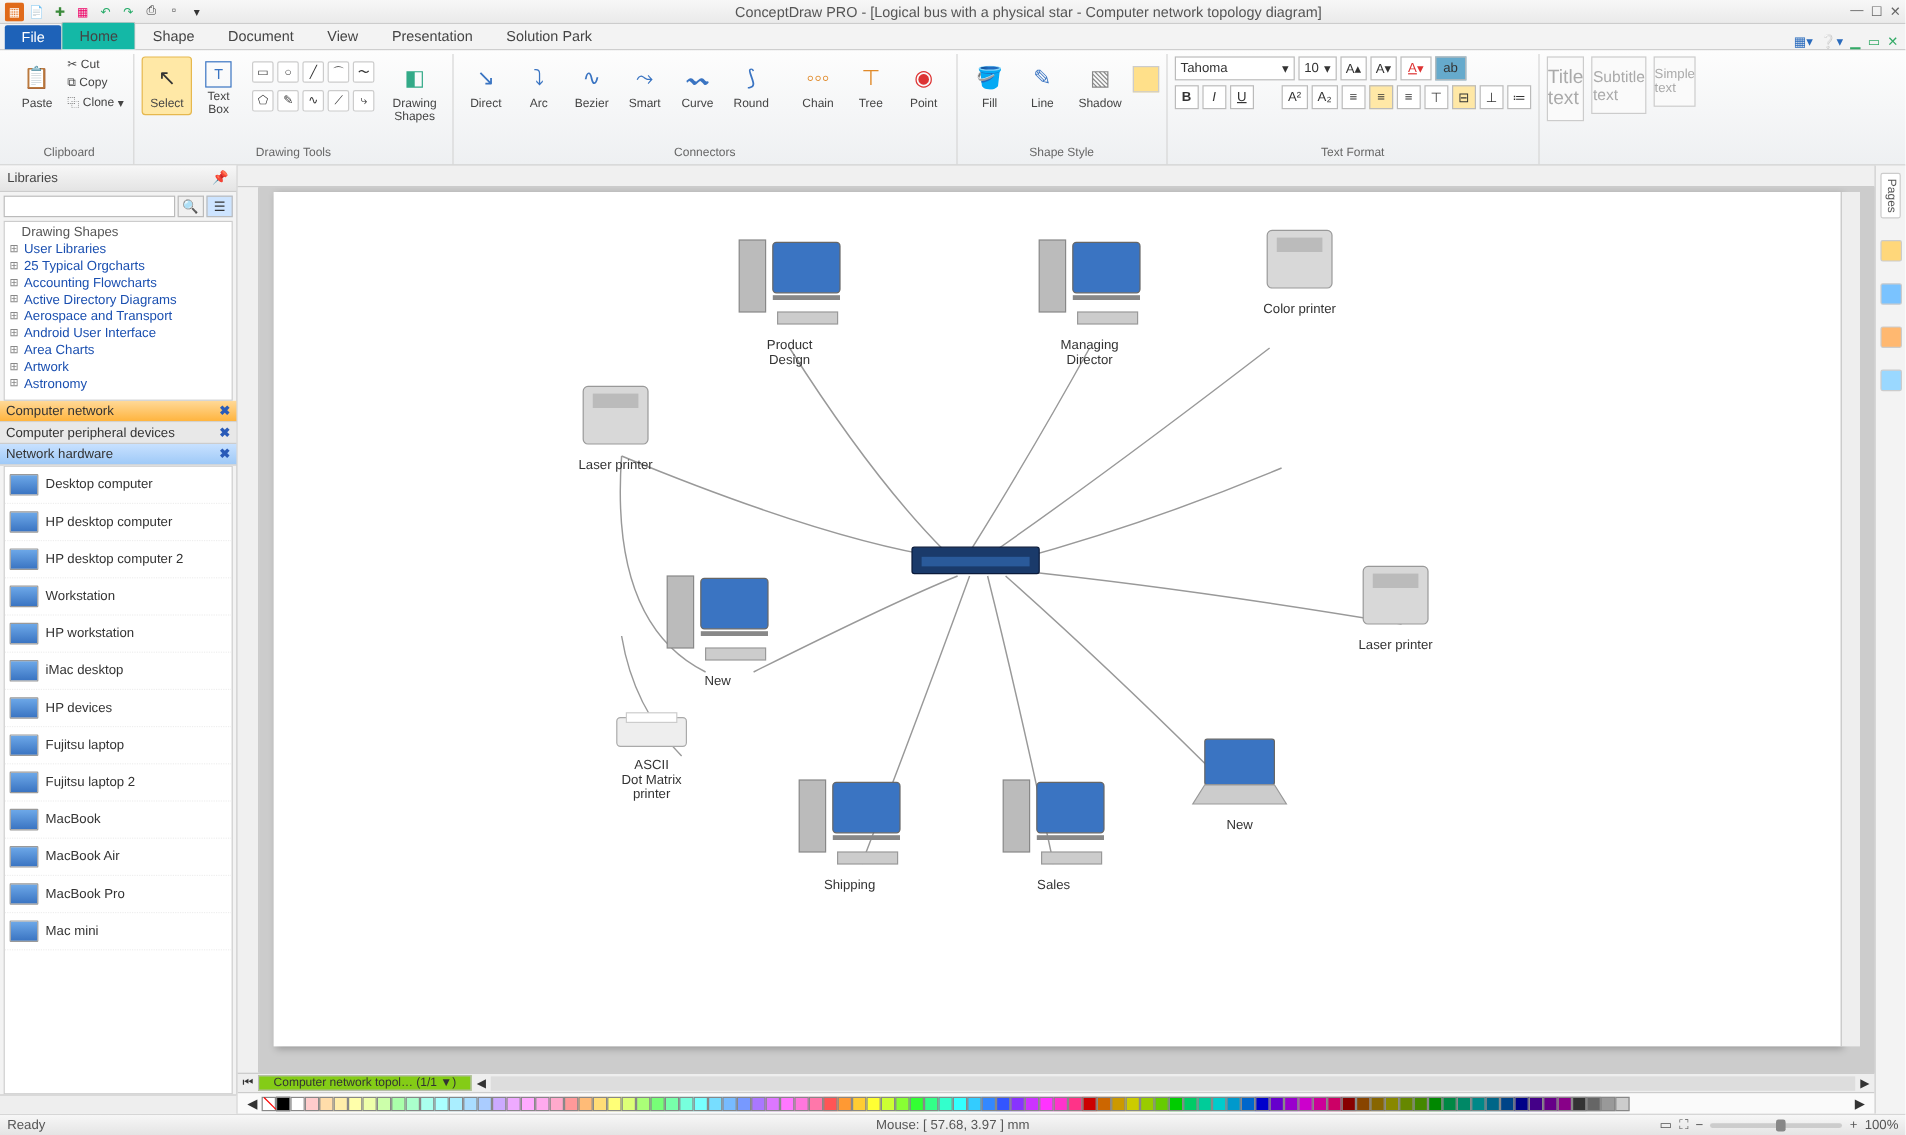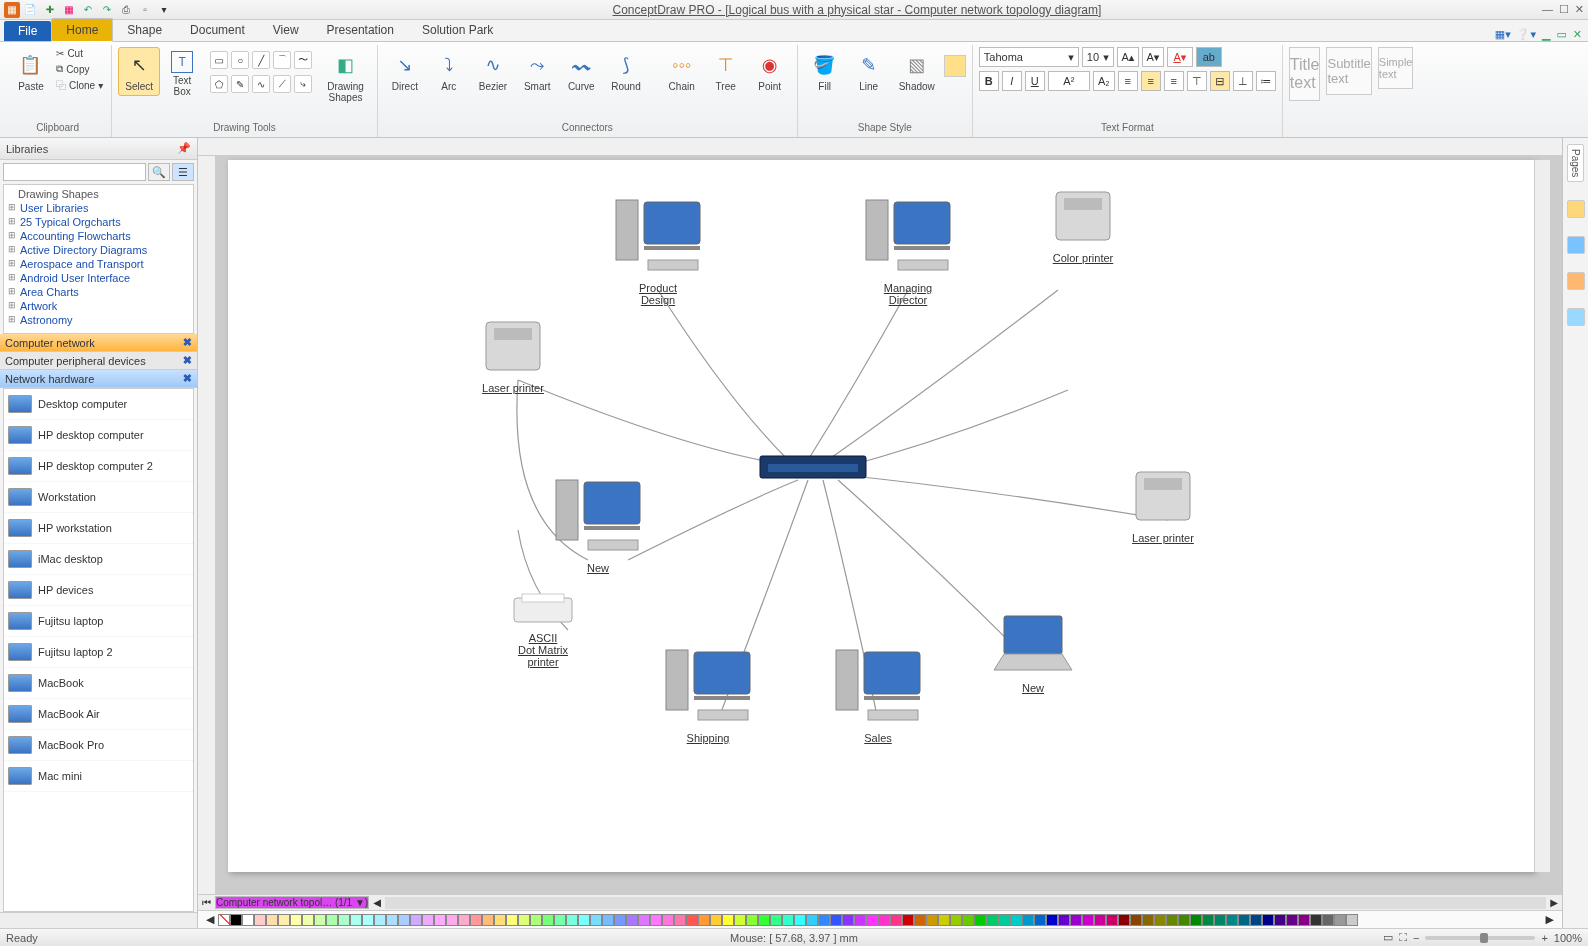--- a/index.html
+++ b/index.html
@@ -1,28 +1,28 @@
 <!DOCTYPE html>
 <html><head>
   <meta charset="utf-8">
   <style>
     * { margin:0; padding:0; box-sizing:border-box; font-family:Tahoma,Arial,sans-serif; }
     body { background:#fff; font-size:11px; color:#333; overflow:hidden; width:1588px; height:946px; }
     
     .titlebar { height:20px; background:linear-gradient(#f7f7f7,#eaeaea); display:flex; align-items:center; padding:0 4px; border-bottom:1px solid #ccc;}
     .titlebar .qat { display:flex; gap:3px; }
     .titlebar .qat span { width:16px; height:16px; display:inline-flex; align-items:center; justify-content:center; border:1px solid transparent; border-radius:2px; cursor:pointer; font-size:10px;}
-    .titlebar .title { flex:1; text-align:center; font-size:12px; color:#555;text-decoration:underline;}
+    .titlebar .title { flex:1; text-align:center; font-size:12px; color:#555;}
     .titlebar .wctrl { display:flex; gap:6px; font-size:11px; color:#666;}
     .titlebar .wctrl span { cursor:pointer; }
     
     .menutabs { height:22px; display:flex; align-items:flex-end; padding-left:4px; background:#f3f3f3; border-bottom:1px solid #c5c5c5;}
     .file-btn { background:#1e62b8; color:#fff; padding:3px 14px; font-size:12px; border-radius:2px 2px 0 0; cursor:pointer;}
     .tab { padding:4px 14px 4px; font-size:12px; color:#444; cursor:pointer;}
-    .tab.active { background:#eab308; border:1px solid #c5c5c5; border-bottom:1px solid #fff; border-radius:2px 2px 0 0; margin-bottom:-1px;}
+    .tab.active { background:#14b8a6; border:1px solid #c5c5c5; border-bottom:1px solid #fff; border-radius:2px 2px 0 0; margin-bottom:-1px;}
     .menutabs .right { margin-left:auto; display:flex; gap:6px; padding-right:6px; color:#3a6;}
     
     .ribbon { height:96px; background:linear-gradient(#fdfdfd,#eef0f2); border-bottom:1px solid #c5c5c5; display:flex; padding:3px 4px 0;}
     .rgroup { border-right:1px solid #d6d6d6; padding:2px 6px 2px 6px; display:flex; flex-direction:column; align-items:center; }
     .rgroup .row { display:flex; align-items:flex-start; gap:2px; flex:1; }
     .rgroup .lbl { font-size:10px; color:#666; padding:2px 0; }
     .rbtn { display:flex; flex-direction:column; align-items:center; justify-content:center; padding:3px 6px; border:1px solid transparent; border-radius:3px; cursor:pointer; min-width:40px;}
     .rbtn.sel { background:#ffe8a6; border:1px solid #e6b84e;}
     .rbtn .ic { width:28px; height:28px; display:flex; align-items:center; justify-content:center; font-size:18px;}
     .rbtn .tx { font-size:10px; color:#444; text-align:center; line-height:1.1; margin-top:2px;}
@@ -56,24 +56,24 @@
     .shapeitem .thumb { width:24px; height:18px; background:linear-gradient(#6da8e8,#3a74c2); border:1px solid #999; border-radius:1px;}
     .leftscroll { height:16px; background:#eee; border-top:1px solid #ccc;}
     
     .canvaswrap { flex:1; display:flex; flex-direction:column; background:#ccc; position:relative;}
     .rulerh { height:18px; background:#f0f0f0; border-bottom:1px solid #ccc;}
     .canvasrow { flex:1; display:flex; }
     .rulerv { width:18px; background:#f0f0f0; border-right:1px solid #ccc;}
     .page { flex:1; background:#ccc; position:relative; overflow:hidden;}
     .paper { position:absolute; left:12px; top:4px; right:28px; bottom:22px; background:#fff; box-shadow:2px 2px 6px rgba(0,0,0,0.25);}
     .node { position:absolute; text-align:center; font-size:11px; color:#333;}
-    .devlabel { display:block; margin-top:2px; line-height:1.1;text-decoration:underline;}
+    .devlabel { display:block; margin-top:2px; line-height:1.1;}
     .conn { position:absolute; stroke:#999; stroke-width:1.2; fill:none;}
     .hscroll { height:16px; background:#eee; border-top:1px solid #ccc; display:flex; align-items:center; font-size:10px; padding:0 4px;}
-    .doctab { border:1px solid #bbb; background:#d946ef; padding:0 0; margin:0 4px;}
+    .doctab { border:1px solid #bbb; background:#84cc16; padding:0 12px; margin:0 4px;}
     .palettebar { height:18px; background:#fafafa; border-top:1px solid #ccc; display:flex; align-items:center; padding:0 4px; gap:0;}
     .palettebar .sw { width:12px; height:12px; border:1px solid #888; cursor:pointer;}
     
     .rightstrip { width:26px; background:#f3f3f3; border-left:1px solid #c5c5c5; padding-top:6px; display:flex; flex-direction:column; align-items:center; gap:18px;}
     .rightstrip .rtab { writing-mode:vertical-rl; font-size:10px; color:#555; cursor:pointer; padding:4px 2px; border:1px solid #ccc; background:#fff; border-radius:2px;}
     .rightstrip .ricon { width:18px; height:18px; border:1px solid #ccc; background:#fff; border-radius:2px; cursor:pointer;}
     
     .statusbar { height:18px; background:linear-gradient(#f7f7f7,#e4e4e4); border-top:1px solid #ccc; display:flex; align-items:center; font-size:11px; color:#555; padding:0 6px;}
     .statusbar .mid { position:absolute; left:50%; transform:translateX(-50%);}
     .statusbar .right { margin-left:auto; display:flex; align-items:center; gap:6px;}
@@ -258,21 +258,21 @@
         <span class="fontbox" style="width:22px;justify-content:center;">A▾</span>
         <span class="fontbox" style="width:26px;justify-content:center;color:#d33;"><u>A</u>▾</span>
         <span class="fontbox" style="width:26px;justify-content:center;background:#6ac;">ab</span>
       </div>
       <div style="display:flex;gap:3px;">
         <span class="fontbox" style="width:20px;justify-content:center;font-weight:bold;">B</span>
         <span class="fontbox" style="width:20px;justify-content:center;font-style:italic;">I</span>
         <span class="fontbox" style="width:20px;justify-content:center;">
             <u>U</u>
           </span>
-        <span class="fontbox" style="width:42px;justify-content:center;">A²</span>
+        <span class="fontbox" style="width:22px;justify-content:center;margin-left:20px;">A²</span>
         <span class="fontbox" style="width:22px;justify-content:center;">A₂</span>
         <span class="fontbox" style="width:20px;justify-content:center;">≡</span>
         <span class="fontbox" style="width:20px;justify-content:center;background:#ffe8a6;">≡</span>
         <span class="fontbox" style="width:20px;justify-content:center;">≡</span>
         <span class="fontbox" style="width:20px;justify-content:center;">⊤</span>
         <span class="fontbox" style="width:20px;justify-content:center;background:#ffe8a6;">⊟</span>
         <span class="fontbox" style="width:20px;justify-content:center;">⊥</span>
         <span class="fontbox" style="width:20px;justify-content:center;">≔</span>
       </div>
     </div>

